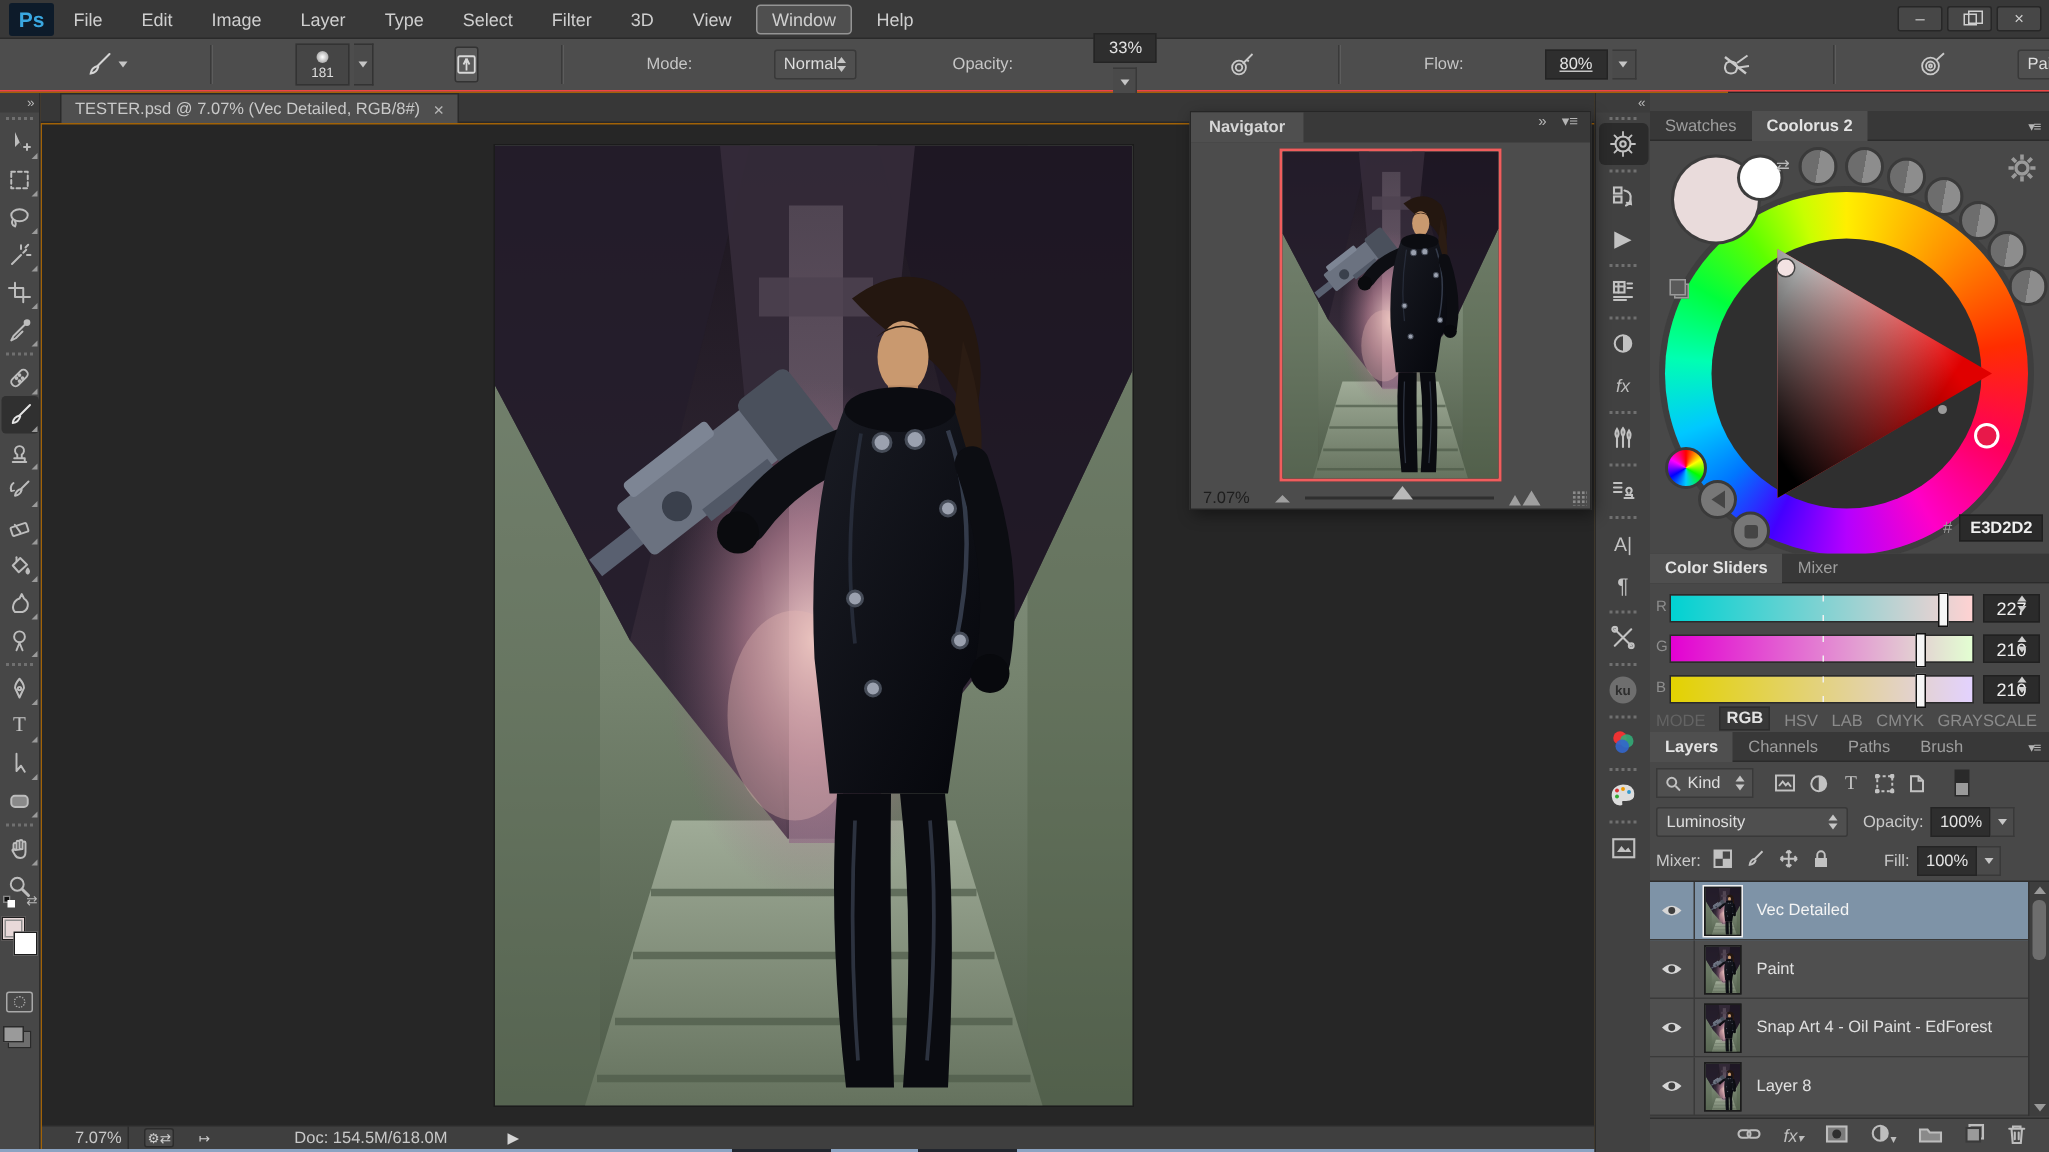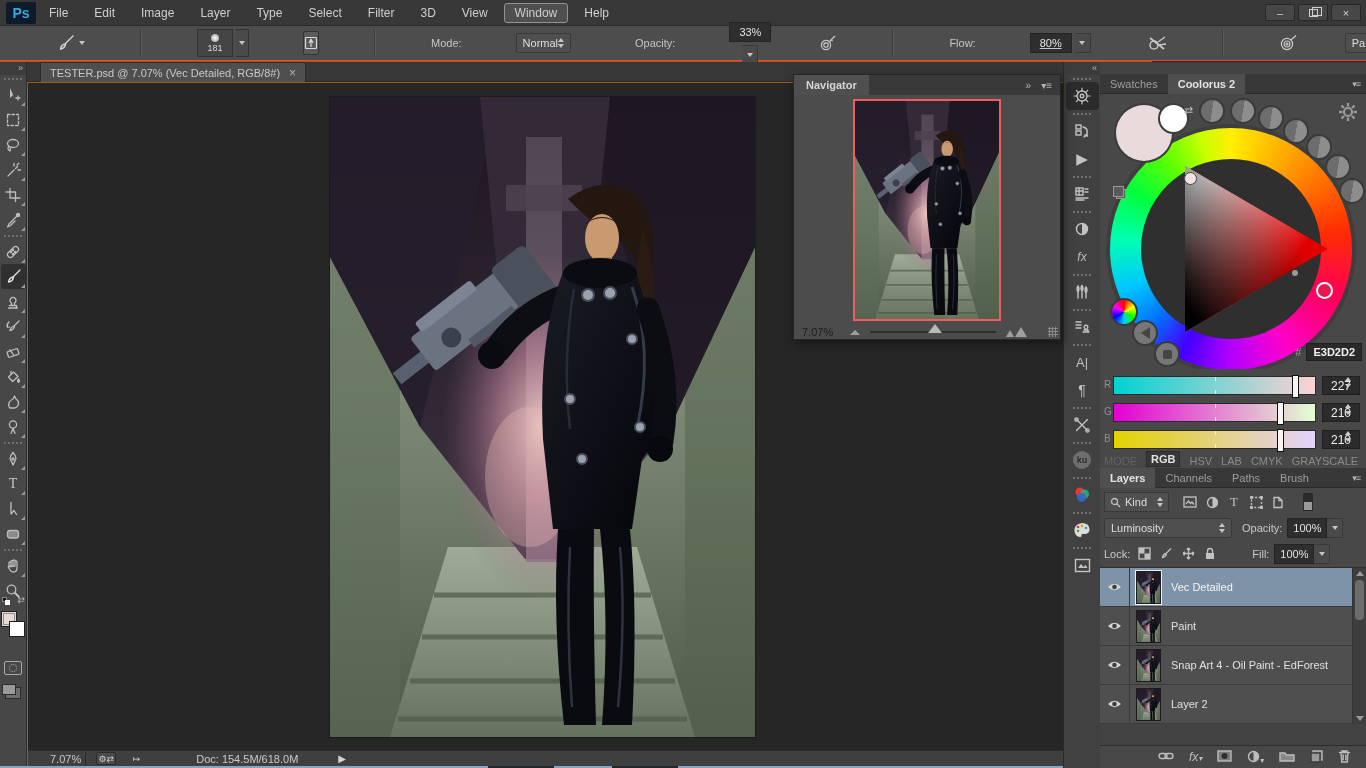--- a/index.html
+++ b/index.html
@@ -84,21 +84,21 @@
   .sbicon { width:20px; height:13px; background:#4a4a4a; border:1px solid #2c2c2c; border-radius:2px; color:#cfcfcf;
             font-size:9px; display:flex; align-items:center; justify-content:center; }
   .sbicon.noframe { background:none; border:none; }
   .sb-arrow { color:#d5d5d5; font-size:10px; margin-left:30px; }
   .taskbar { position:absolute; left:0; top:766px; width:1366px; height:2px; background:#8ba3c2; }
   .taskbar i { position:absolute; top:0; height:2px; background:#22262e; }
 
   
   .nav { position:absolute; left:793px; top:74px; width:268px; height:266px; background:#4c4c4c;
          border:1px solid #262626; box-shadow:2px 3px 10px rgba(0,0,0,.45); z-index:5; }
-  .nav-h { height:20px; background:#393939; display:flex; align-items:center; }
+  .nav-h { height:20px; background:#393939; display:flex; align-items:flex-start; }
   .nav-tab { height:20px; background:#4f4f4f; padding:0 12px; line-height:20px; color:#d6d6d6; font-weight:bold; }
   .nav-hicons { margin-left:auto; display:flex; gap:10px; padding-right:8px; color:#b5b5b5; font-size:10px; align-items:center; }
   .nav-thumb { position:absolute; left:59px; top:24px; width:148px; height:222px; background:#333; border:2px solid #f05d5d; }
   .nav-ctl { position:absolute; left:0; top:248px; width:100%; height:18px; display:flex; align-items:center; }
   .nav-zoom { color:#1d1d1d; font-size:11px; margin-left:8px; width:48px; }
   .tri-s { width:0; height:0; border-left:5px solid transparent; border-right:5px solid transparent; border-bottom:6px solid #9f9f9f; }
   .nav-track { position:relative; width:126px; height:2px; background:#2f2f2f; margin:0 10px; }
   .nav-thumbtri { position:absolute; left:58px; top:-7px; width:0; height:0; border-left:7px solid transparent; border-right:7px solid transparent; border-bottom:9px solid #b9b9b9; }
   .tri-d { display:flex; gap:1px; align-items:flex-end; }
   .tri-d i { display:block; width:0; height:0; border-left:4px solid transparent; border-right:4px solid transparent; border-bottom:7px solid #9f9f9f; }
@@ -747,20 +747,24 @@
         </div>
       <div class="round-btn" style="left:54px;top:247px;">
           <span class="rb-sq"></span>
         </div>
       <div class="hexwrap">
         <span class="pfx">#</span>
         <span class="hexbox">E3D2D2</span>
       </div>
     </div>
 
+    <div class="ptabs">
+      <span class="ptab active">Color Sliders</span>
+      <span class="ptab">Mixer</span>
+    </div>
 
     <div class="sliders">
       <div class="srow" style="top:7px;">
         <span class="ch">R</span>
         <div class="track" style="background:linear-gradient(90deg,#00d2d2,#ffd2d2);">
           <span class="notch" style="top:0;"></span>
             <span class="notch" style="bottom:0;"></span>
           <span class="sthumb" style="left:178px;"></span>
         </div>
         <span class="svalue">227</span>
@@ -864,21 +868,21 @@
               <i class="dn"></i>
             </span>
         </div>
         <span style="margin-left:10px;">Opacity:</span>
         <div class="valbox" style="margin-left:5px;min-width:40px;">100%</div>
         <div class="valbtn">
             <span class="ddtri"></span>
           </div>
       </div>
       <div class="lrow" style="top:56px;">
-        <span style="margin-left:4px;">Lock:</span>
+        <span style="margin-left:4px;">Mixer:</span>
         <div class="lockicons">
           <span><svg width="13" height="13" viewBox="0 0 13 13">
                 <rect x="1" y="1" width="11" height="11" fill="none"></rect>
                 <rect x="1" y="1" width="5.5" height="5.5" fill="#c2c2c2" stroke="none"></rect>
                 <rect x="6.5" y="6.5" width="5.5" height="5.5" fill="#c2c2c2" stroke="none"></rect>
               </svg></span>
           <span><svg width="13" height="13" viewBox="0 0 13 13">
                 <path d="M11 1.5 L6 6.5 M6 6.5 q-3 0.5 -3.5 4 q3.5 -0.5 4 -3.5"></path>
               </svg></span>
           <span><svg width="13" height="13" viewBox="0 0 13 13">
@@ -937,21 +941,21 @@
       <div class="lrow2" style="top:117px;">
         <div class="eyecell">
             <svg width="15" height="10" viewBox="0 0 15 10">
               <path d="M1 5 Q7.5 -1.5 14 5 Q7.5 11.5 1 5 Z" fill="#d6d6d6"></path>
               <circle cx="7.5" cy="5" r="2.3" fill="#3e3e3e"></circle>
             </svg>
           </div>
         <div class="lthumb"><svg width="25" height="33" viewBox="0 0 425 640" preserveAspectRatio="none">
               <use href="#docArt"></use>
             </svg></div>
-        <span class="lname">Layer 2</span>
+        <span class="lname">Layer 8</span>
       </div>
       <div class="lscroll">
         <span class="sa" style="top:3px;border-bottom:5px solid #9a9a9a;"></span>
         <span class="thumbbar"></span>
         <span class="sa" style="bottom:3px;border-top:5px solid #9a9a9a;"></span>
       </div>
     </div>
   </div>
 
   <div class="lbottom">

